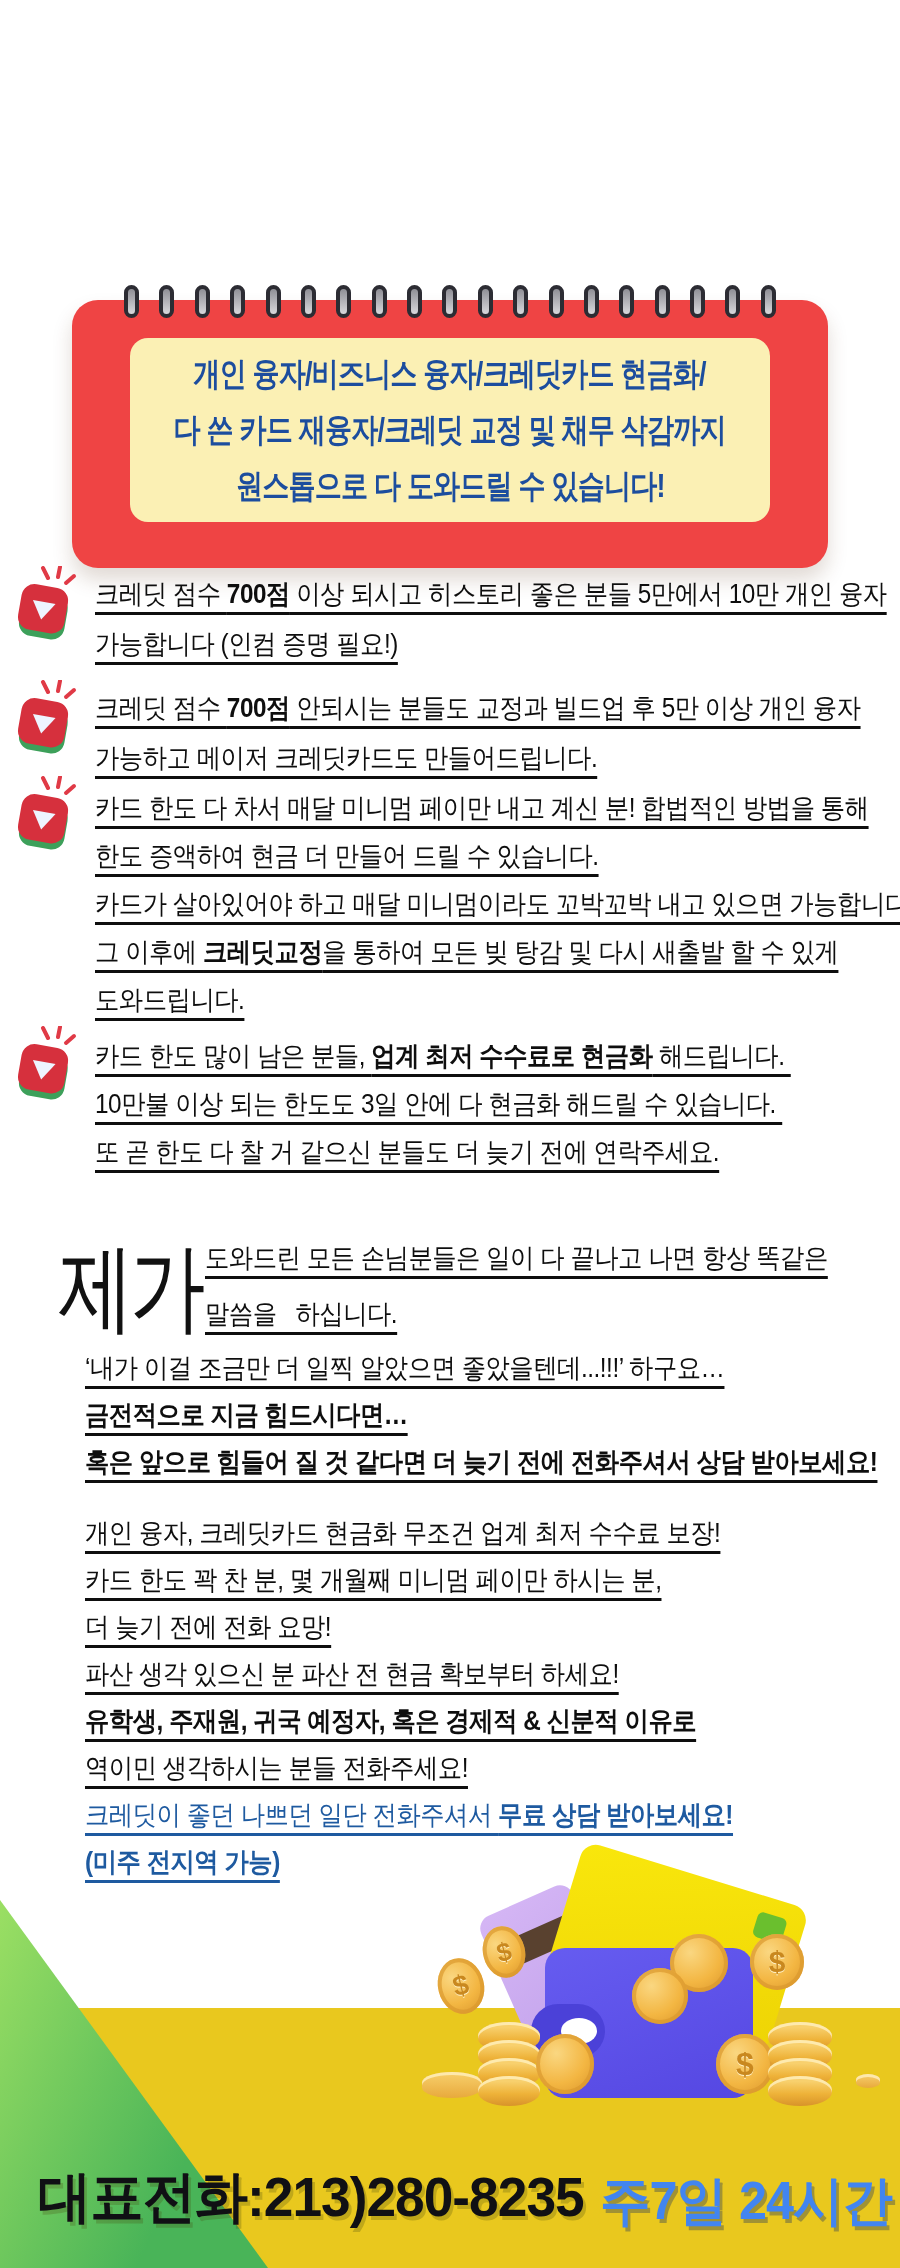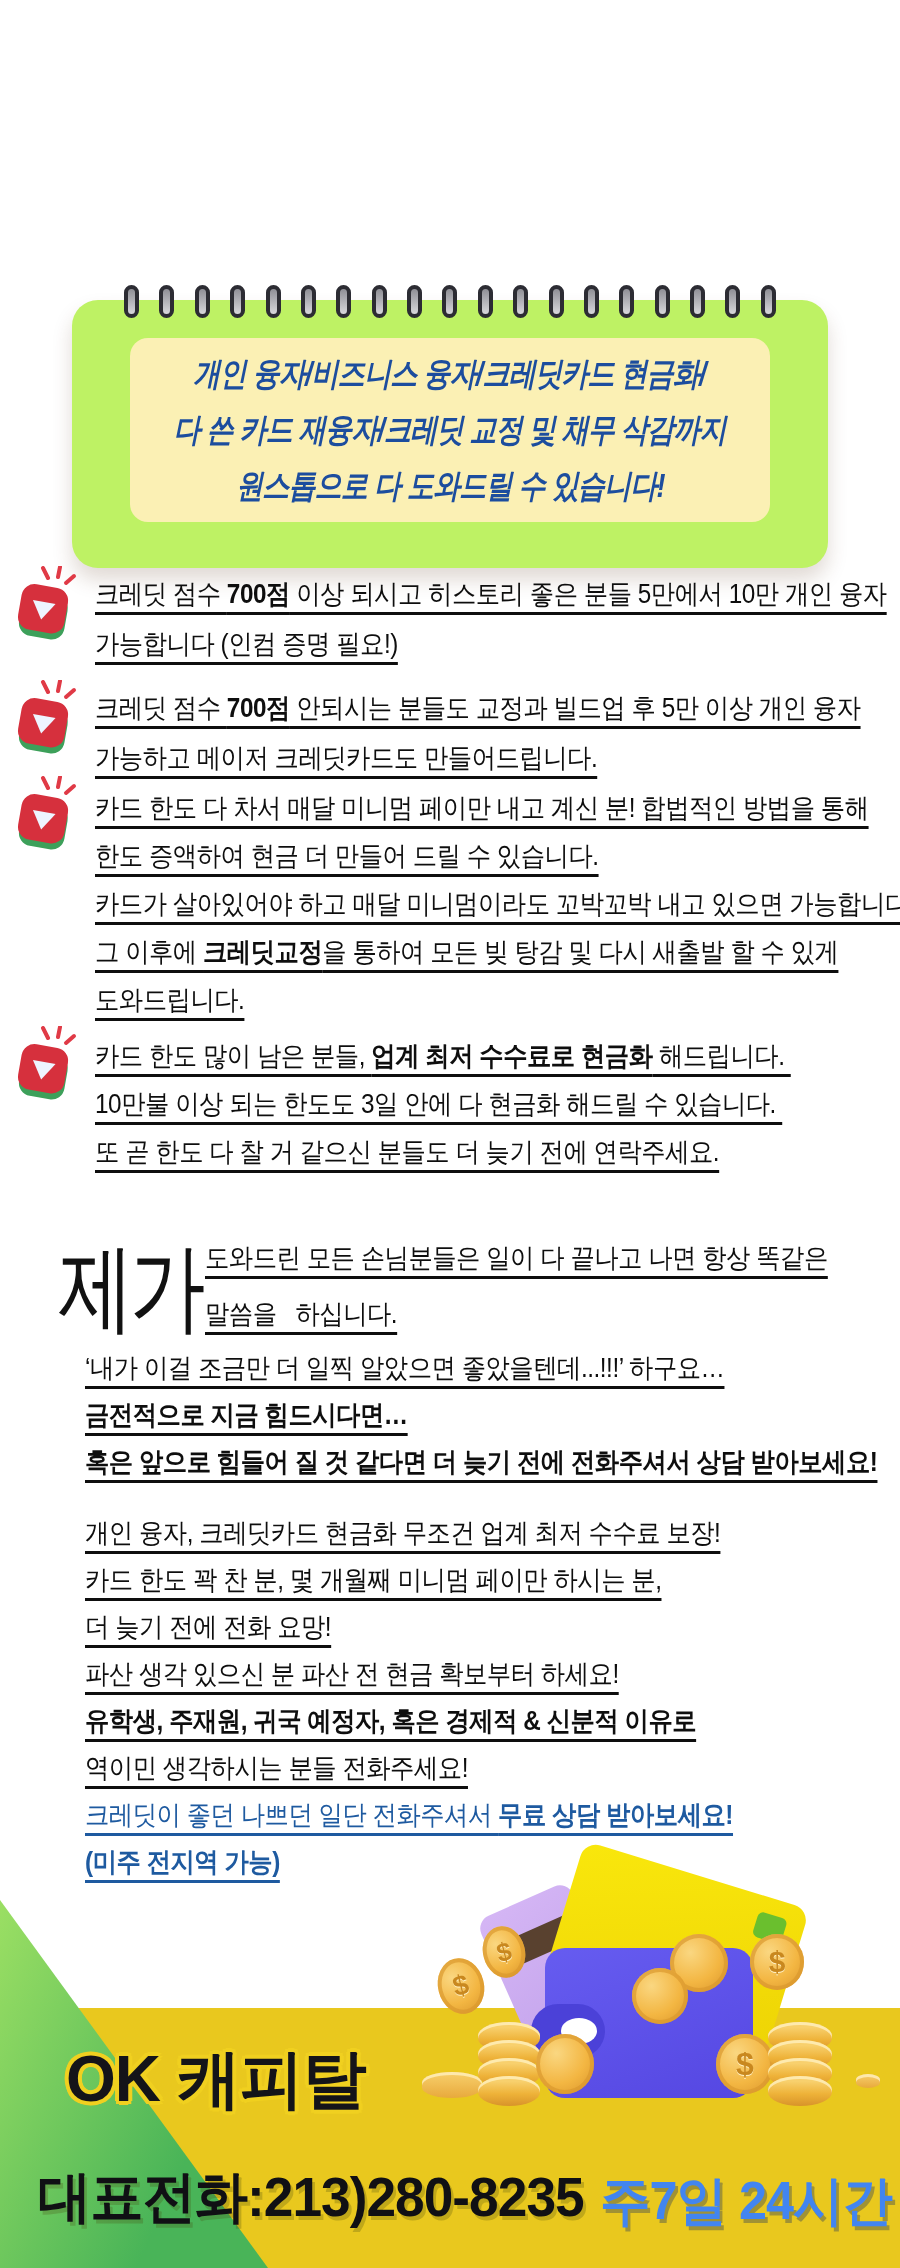--- a/index.html
+++ b/index.html
@@ -16,21 +16,21 @@
   .hero-sub{position:absolute;left:0;top:172px;width:900px;display:flex;
     justify-content:center;align-items:baseline;color:#ffffff;white-space:pre;
     text-shadow:2px 3px 4px rgba(130,60,15,.35);transform:scaleX(.94);transform-origin:50% 50%;}
   .hero-sub .small{font-size:30px;font-weight:800;}
   .hero-sub .big{font-size:47px;font-weight:800;letter-spacing:-1px;}
   .hero-line3{position:absolute;left:0;top:237px;width:900px;text-align:center;
     font-size:29px;font-weight:800;color:#ffffff;white-space:pre;
     text-shadow:2px 3px 3px rgba(130,60,15,.3);transform:scaleX(.96);transform-origin:50% 50%;}
   
   .notebook{position:absolute;left:72px;top:300px;width:756px;height:268px;
-    background:#bef264;border-radius:26px;box-shadow:0 12px 20px rgba(90,50,20,.18);font-style:italic;}
+    background:#ef4444;border-radius:26px;box-shadow:0 12px 20px rgba(90,50,20,.18);}
   .rings{position:absolute;left:52px;right:52px;top:-15px;display:flex;justify-content:space-between;}
   .ring{width:15px;height:33px;border:4px solid #2c2c33;border-radius:8px;
     background:linear-gradient(180deg,#8f8f96,#d8d8dc);box-sizing:border-box;}
   .note-box{position:absolute;left:58px;right:58px;top:38px;bottom:46px;background:#fbf0b4;
     border-radius:18px;display:flex;flex-direction:column;justify-content:center;align-items:center;}
   .note-line{font-size:33px;font-weight:800;color:#1c4d9e;line-height:56px;white-space:pre;
     transform:scaleX(.82);transform-origin:50% 50%;letter-spacing:-1px;}
   
   .ln{position:absolute;left:95px;font-size:27px;font-weight:500;color:#0e0e0e;
     white-space:pre;letter-spacing:-.5px;
@@ -249,17 +249,16 @@
       </div>
     <div class="stack" style="left:348px;top:158px;width:64px">
         <i></i>
         <i></i>
         <i></i>
         <i></i>
       </div>
     <div class="flat" style="left:436px;top:198px;width:24px;height:14px"></div>
   </div>
 
-  <div class="brand-text">OK 캐피탈</div>
   <div class="phone-text">대표전화:213)280-8235</div>
   <div class="hours-text">주7일 24시간</div>
 
 </div>
 
 </body></html>

